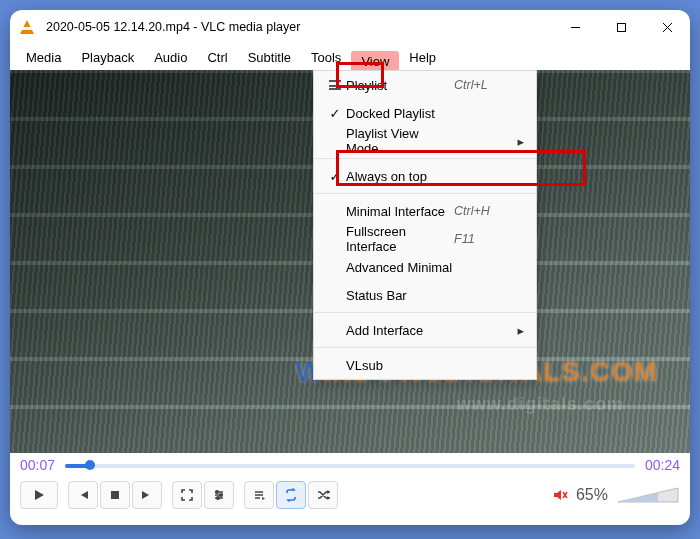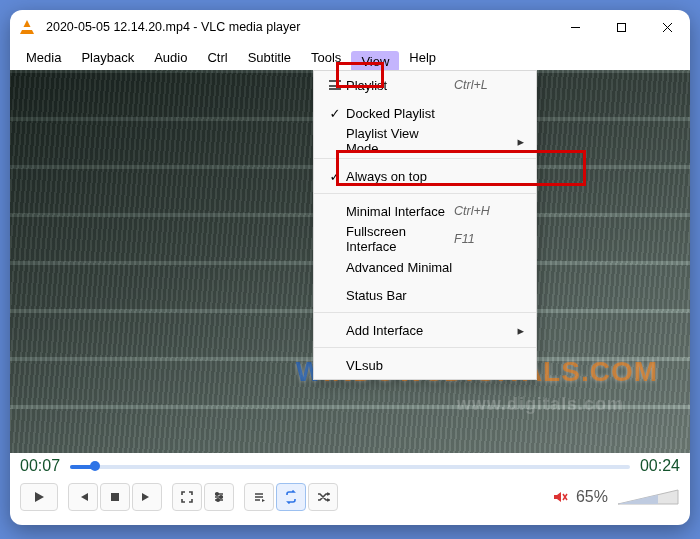--- a/index.html
+++ b/index.html
@@ -8,40 +8,40 @@
   .titlebar { height: 34px; display:flex; align-items:center; padding: 0 0 0 10px; }
   .titlebar .app-icon { width:18px; position:relative; }
   .cone { width:0;height:0;border-left:7px solid transparent;border-right:7px solid transparent;border-bottom:14px solid #ee8400; position:relative; }
   .cone::after{content:"";position:absolute;left:-5px;top:7px;width:10px;height:3px;background:#fff;}
   .titlebar .title-text { font-size:12.5px; color:#000; margin-left:8px; flex:0 0 auto; }
   .titlebar .spacer{flex:1;}
   .winbtn { width:46px; height:34px; display:flex; align-items:center; justify-content:center; }
   .winbtn svg{width:11px;height:11px;stroke:#000;stroke-width:1;fill:none;}
   .menubar { height:26px; display:flex; align-items:center; padding: 0 6px; font-size:13px; color:#000; position:relative; }
   .menubar .menu-item { padding: 3px 10px; border-radius:3px; }
-  .menubar .menu-item.active{ background:#c4b5fd;margin-top:8px; }
+  .menubar .menu-item.active{ background:#fca5a5;margin-top:8px; }
   .video-area { flex:1; background: linear-gradient(160deg,#1e2a26,#2d3b36 30%,#4a5952 55%,#6b7a73 75%,#86948d); position:relative; margin: 0 0 0 0; overflow:hidden;}
   .wood { position:absolute; inset:0; background:
      repeating-linear-gradient(95deg, rgba(255,255,255,.06) 0 2px, rgba(0,0,0,.10) 2px 5px),
      repeating-linear-gradient(0deg, rgba(0,0,0,.22) 0 44px, rgba(255,255,255,.05) 44px 48px),
      linear-gradient(160deg,#283530,#51605a 40%,#7a8c85 70%,#9aaba4);
      filter:contrast(1.05) brightness(.95);
   }
   .dropdown { position:absolute; top:0; left:303px; width:224px; background:#f9f9f9; border:1px solid #d9d9d9; box-shadow:3px 5px 10px rgba(0,0,0,.18); font-size:13px; z-index:5;}
   .dd-row { display:flex; align-items:center; height:28px; padding: 0 12px 0 10px; color:#000;}
   .dd-row .col-check{width:22px; display:flex; justify-content:center; color:#000;}
   .dd-row .col-label{flex:1;}
   .dd-row .col-accel{width:56px; text-align:left; color:#666; font-size:12.5px;font-style:italic;}
   .dd-row .col-sub{width:14px; text-align:right; color:#333;}
   .dd-sep{height:1px;background:#e2e2e2;margin:3px 0;}
   .highlight-view{ position:absolute; border:3px solid #d40000; pointer-events:none; z-index:20;}
   .hl1{ top:52px; left:326px; width:48px; height:26px;}
   .hl2{ top:140px; left:326px; width:250px; height:36px;}
   .bottombar { height:72px; display:flex; flex-direction:column; padding: 4px 10px 6px 10px; }
-  .time-row{display:flex; align-items:center; gap:10px; font-size:16px; color:#14532d;justify-content:center;}
+  .time-row{display:flex; align-items:center; gap:10px; font-size:14px; color:#8b5cf6;justify-content:center;}
   .seek{flex:1; height:12px; position:relative;}
   .seek-track{position:absolute; top:5px; left:0; right:0; height:4px; background:#d9e4f5; border-radius:2px;}
   .seek-fill{position:absolute; top:5px; left:0; width:24px; height:4px; background:#2e74e6; border-radius:2px;}
   .seek-thumb{position:absolute; top:1px; left:20px; width:10px; height:10px; border-radius:50%; background:#2e74e6;}
   .controls-row{display:flex; align-items:center; gap:2px; margin-top:8px;}
   .cbtn{width:30px;height:28px; border:1px solid #d8d8d8; border-radius:4px; background:#fafafa; display:flex;align-items:center;justify-content:center;}
   .cbtn.first{width:38px;}
   .cbtn svg{width:14px;height:14px;stroke:#444;stroke-width:1.6;fill:#444;}
   .cbtn.outline svg{fill:none;}
   .cbtn.active{background:#e8f0fe;border-color:#9cc0f0;}

